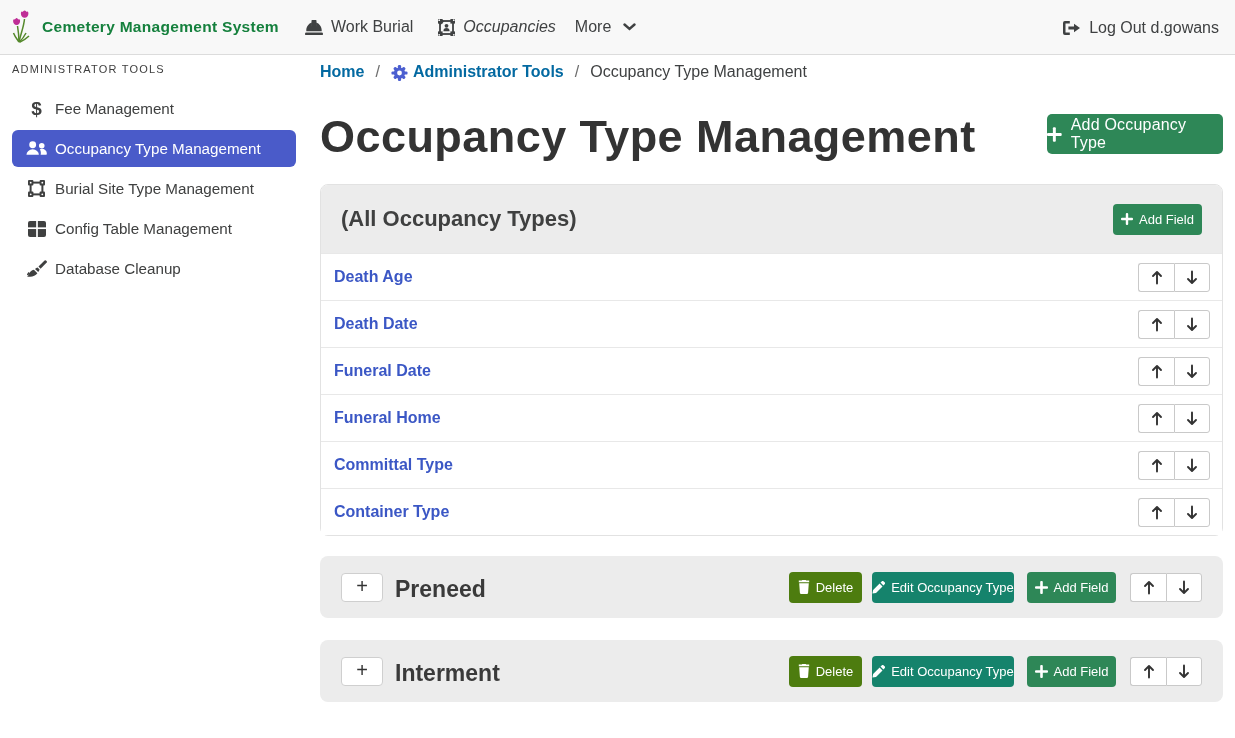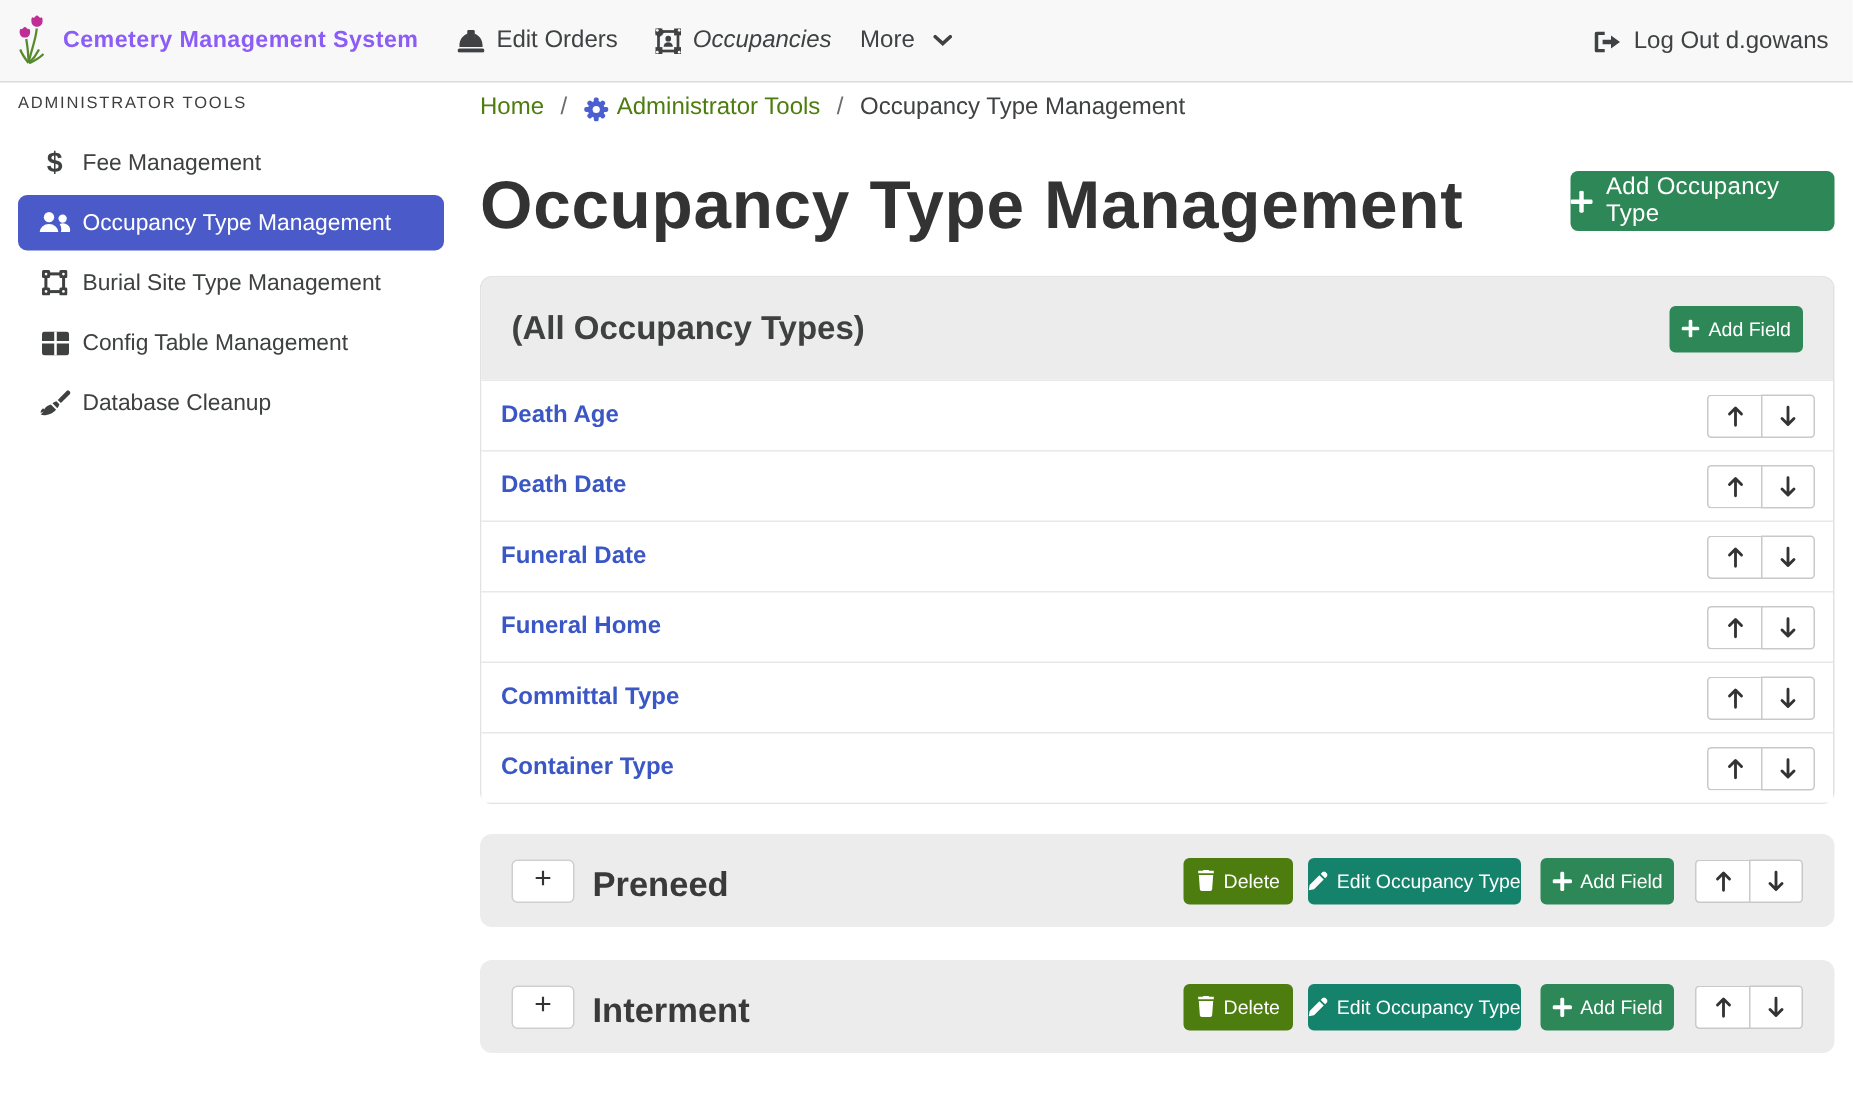--- a/index.html
+++ b/index.html
@@ -6,21 +6,21 @@
 html,body { width:1235px; height:738px; overflow:hidden; background:#fff;
   font-family:"Liberation Sans", sans-serif; }
 a { text-decoration:none; }
 
 
 .navbar { position:absolute; left:0; top:0; width:1235px; height:55px;
   background:#f8f8f8; border-bottom:1px solid #dcdcdc;
   display:flex; align-items:center; }
 .brand { display:flex; align-items:center; margin-left:12px; }
 .brand svg { margin-right:10px; }
-.brand-text { font-size:15.5px; letter-spacing:0.3px; font-weight:bold; color:#8b5cf6; }
+.brand-text { font-size:15.5px; letter-spacing:0.3px; font-weight:bold; color:#15803d; }
 .navlink { display:flex; align-items:center; color:#3f4142; font-size:16px; }
 .navlink svg { margin-right:8px; }
 .nav-wo { margin-left:26px; }
 .nav-oc { margin-left:25px;font-style:italic; }
 .nav-more { margin-left:19px; }
 .nav-more svg { margin-left:12px; margin-right:0; }
 .nav-logout { position:absolute; right:16px; top:0; height:55px;
   display:flex; align-items:center; color:#3f4142; font-size:16px; }
 .nav-logout svg { margin-right:9px; }
 
@@ -32,21 +32,21 @@
   border-radius:6px; color:#3f4040; }
 .side-item .ic { width:21px; margin-left:14px; margin-right:8px;
   display:flex; justify-content:center; align-items:center; }
 .side-item.active { background:#4a5bc9; color:#fff; }
 .side-item span:last-child { font-size:15.2px; }
 
 
 .main { position:absolute; left:308px; top:56px; width:927px; padding:0 12px; }
 .crumb { margin-top:7px; font-size:16px; color:#6c6c6c;
   display:flex; align-items:center; }
-.crumb a { color:#4d7c0f; }
+.crumb a { color:#0369a1;font-weight:bold; }
 .crumb .sep { margin:0 11px; color:#6c6c6c; }
 .crumb svg { margin-right:5px; }
 .crumb .cur { color:#3f4142; }
 .titlerow { margin-top:30px; display:flex; align-items:flex-start;
   justify-content:space-between; }
 h1 { font-size:45px; font-weight:bold; color:#333; letter-spacing:0.45px;
   line-height:52px; }
 .btn { display:inline-flex; align-items:center; justify-content:center;
   border-radius:5px; color:#fff; }
 .btn-red { width:73px; }
@@ -111,21 +111,21 @@
       </g>
     </svg>
     <span class="brand-text">Cemetery Management System</span>
   </div>
   <div class="navlink nav-wo">
     <svg width="18" height="15" viewBox="0 0 18 15" fill="#3f4142">
       <path d="M6.5 0.6 a.8.8 0 0 1 .8 -.6 h3.4 a.8.8 0 0 1 .8 .6 V7 h-5 z"></path>
       <path d="M1.3 10.2 C1.3 6.5 3.7 3.4 6.9 2.4 V6.3 h4.2 V2.4 c3.2 1 5.6 4.1 5.6 7.8 v1.1 H1.3 z"></path>
       <rect x="0" y="12.4" width="18" height="2.8" rx="1.3"></rect>
     </svg>
-    <span>Edit Orders</span>
+    <span>Work Burial</span>
   </div>
   <div class="navlink nav-oc">
     <svg width="17" height="17" viewBox="0 0 17 17" fill="#3f4142">
       <rect x="2" y="2" width="13" height="13" fill="none" stroke="#3f4142" stroke-width="1.8"></rect>
       <g>
         <rect x="0" y="0" width="5" height="5" transform="rotate(45 2.5 2.5)"></rect>
       </g>
       <rect x="-0.4" y="-0.4" width="5" height="5" fill="#3f4142"></rect>
       <rect x="12.4" y="-0.4" width="5" height="5" fill="#3f4142"></rect>
       <rect x="-0.4" y="12.4" width="5" height="5" fill="#3f4142"></rect>

